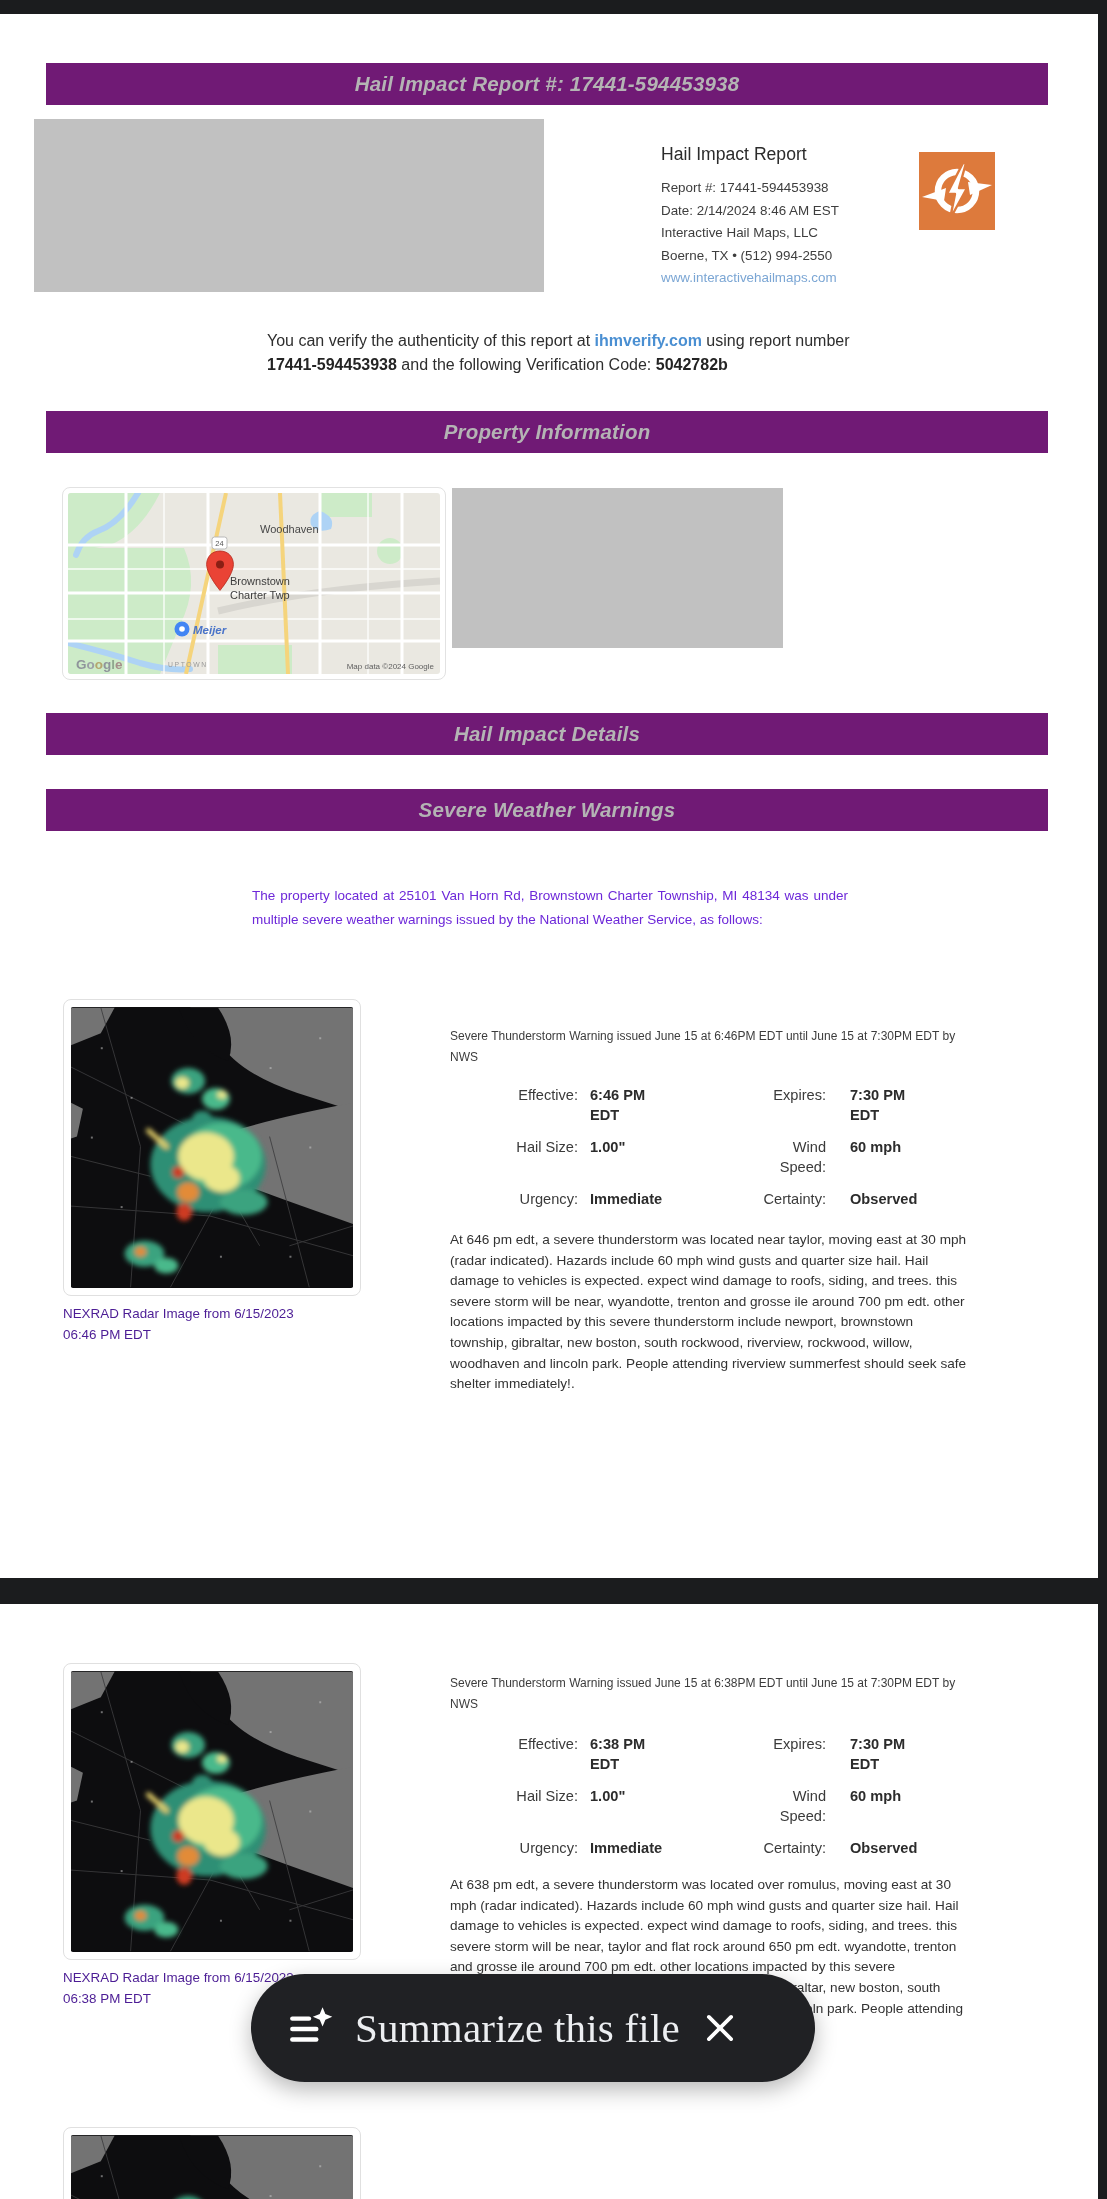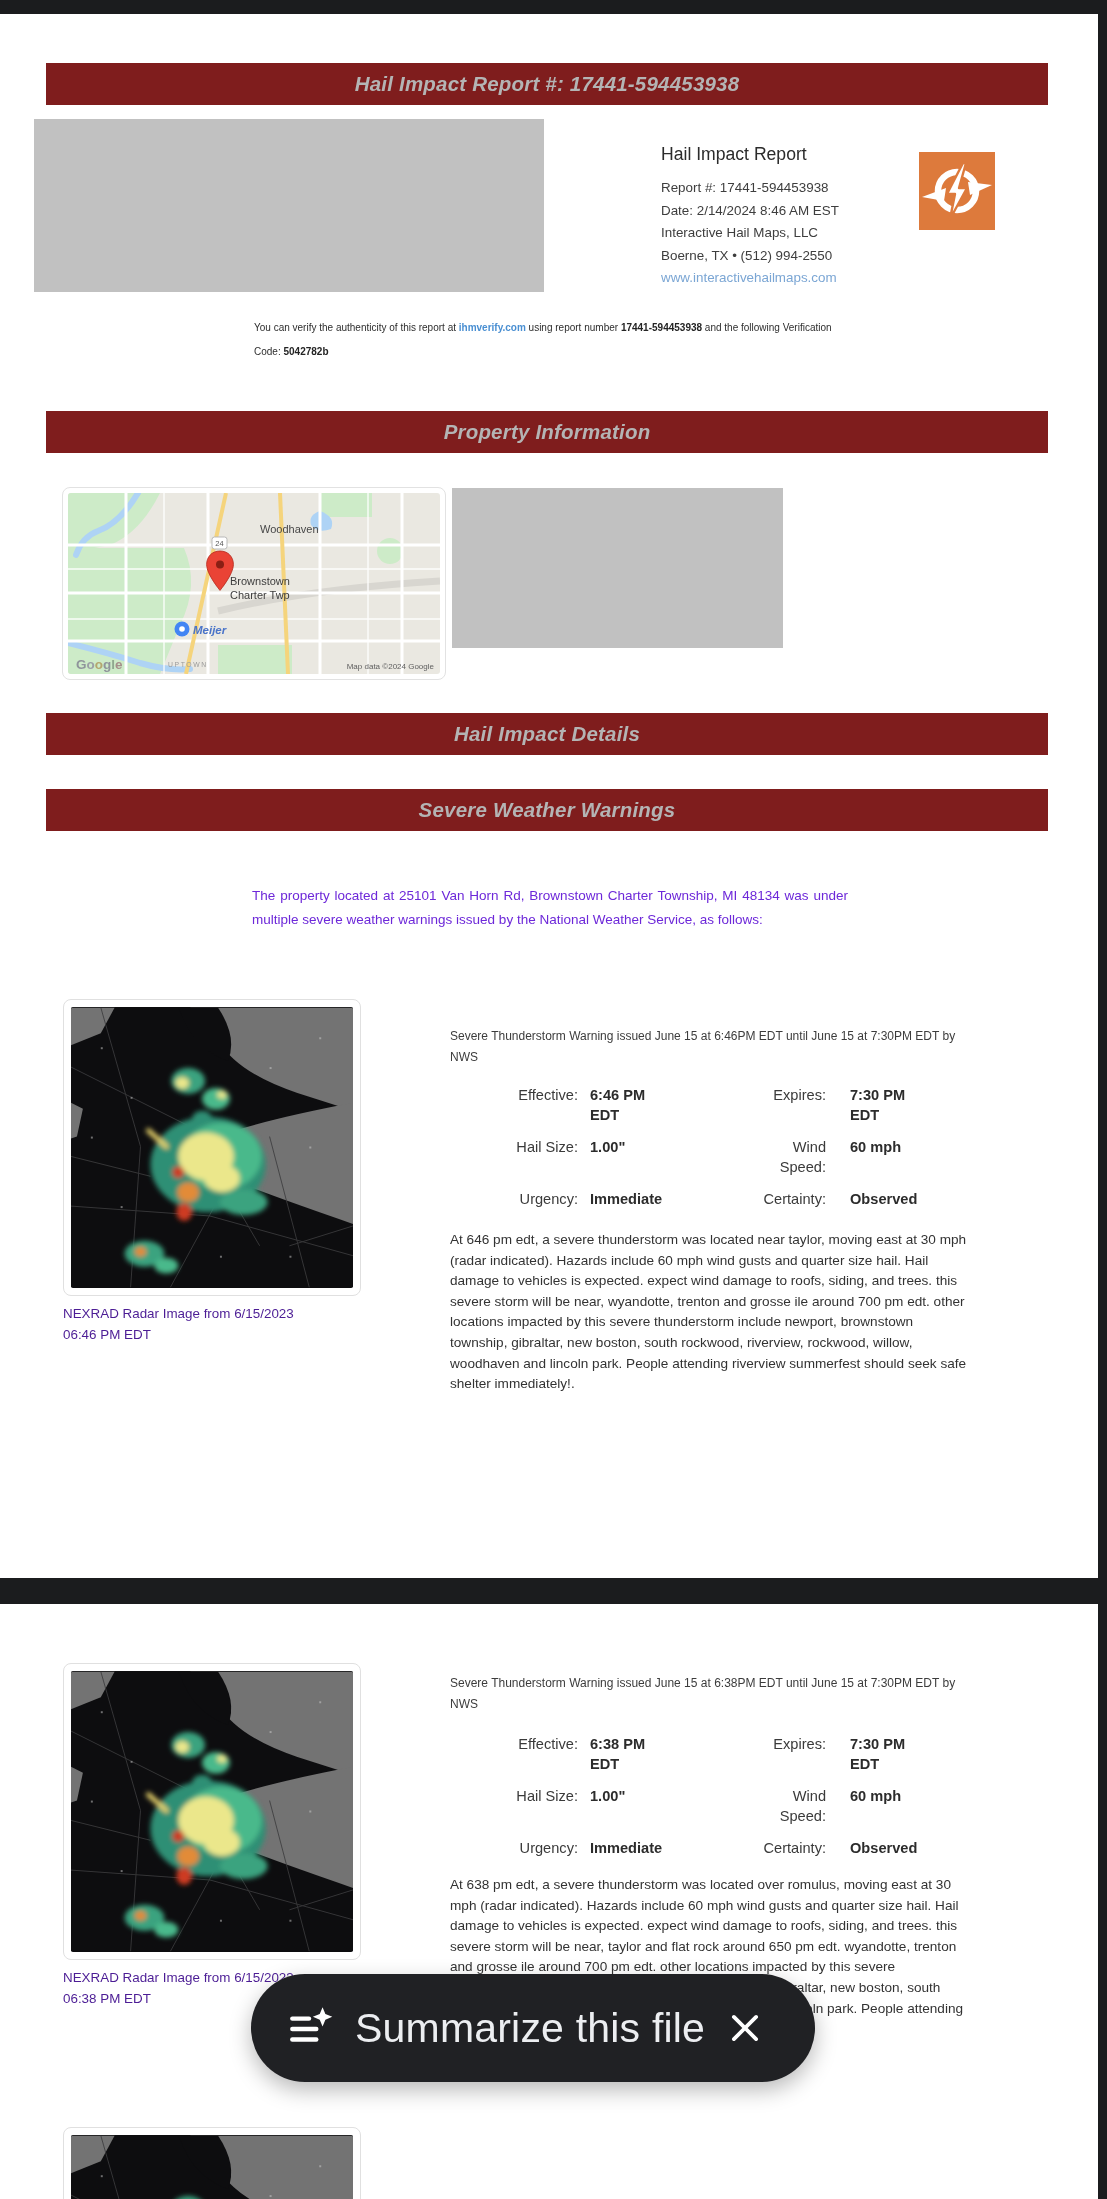--- a/index.html
+++ b/index.html
@@ -2,37 +2,37 @@
 <html><head>
 <meta charset="utf-8">
 <style>
   html,body{margin:0;padding:0;background:#ffffff;}
   #page{position:relative;width:1107px;height:2199px;background:#ffffff;overflow:hidden;
         font-family:"Liberation Sans", sans-serif;}
   .edge{position:absolute;background:#1b1c1e;}
   #top-edge{left:0;top:0;width:1107px;height:14px;}
   #right-edge{left:1098px;top:0;width:9px;height:2199px;}
   #page-gap{left:0;top:1578px;width:1107px;height:26px;}
-  .section-bar{position:absolute;left:46px;width:1002px;height:42px;background:#7f1d1d;
+  .section-bar{position:absolute;left:46px;width:1002px;height:42px;background:#701a75;
         color:#b4b4b4;font-style:italic;font-weight:bold;font-size:20.5px;line-height:42px;
         text-align:center;letter-spacing:.2px;}
   #bar-report{top:63px;}
   #bar-property{top:411px;}
   #bar-details{top:713px;}
   #bar-warnings{top:789px;}
   .gray-box{position:absolute;background:#c1c1c1;}
   #gray1{left:34px;top:119px;width:510px;height:173px;}
   #gray2{left:452px;top:488px;width:331px;height:160px;}
   #info{position:absolute;left:661px;top:144px;width:255px;}
   #info h1{margin:0 0 12px 0;font-size:17.6px;font-weight:400;color:#2b2b2b;}
   #info .line{font-size:13.4px;color:#3e3e3e;line-height:22.5px;}
   #info .site{color:#7ba6d4;text-decoration:none;display:inline-block;}
   #logo{position:absolute;left:919px;top:152px;width:76px;height:78px;}
-  #verify{position:absolute;left:252px;top:314px;width:604px;margin:2px;
-        font-size:10px;line-height:23.5px;color:#2e2e2e;}
+  #verify{position:absolute;left:252px;top:314px;width:604px;margin:15px;
+        font-size:16px;line-height:23.5px;color:#2e2e2e;}
   #verify a{color:#4a8fd2;font-weight:bold;text-decoration:none;}
   #verify b{color:#242424;}
   #map-card{position:absolute;left:62px;top:487px;width:384px;height:193px;background:#fff;
         border:1px solid #e2e2e2;border-radius:8px;padding:5px;box-sizing:border-box;}
   #map-card svg{width:100%;height:100%;display:block;border-radius:3px;}
   #intro{position:absolute;left:252px;top:884px;width:596px;margin:0;font-size:13.5px;
         line-height:23.5px;color:#6d28d9;text-align:justify;}
   .radar-card{position:absolute;left:63px;width:298px;height:297px;background:#fff;
         border:1px solid #e0e0e0;border-radius:8px;padding:7px;box-sizing:border-box;}
   .radar-card svg{width:100%;height:100%;display:block;background:#0d0d0f;border-radius:2px;}
@@ -46,21 +46,21 @@
   .w-grid .val{font-weight:bold;color:#2c2c2c;padding-left:12px;}
   .w-grid .val .inner{display:inline-block;max-width:80px;}
   .w-grid .val2{padding-left:24px;}
   .w-para{position:absolute;left:450px;width:520px;margin:0;font-size:13.6px;
         line-height:20.6px;color:#333333;}
   #pill{position:absolute;left:251px;top:1974px;width:564px;height:108px;border:none;
         border-radius:54px;background:#202124;z-index:60;display:flex;align-items:center;
         padding:0 30px 0 34px;box-sizing:border-box;cursor:pointer;
         box-shadow:0 8px 22px rgba(0,0,0,.28);}
   #pill .p-label{color:#eceef1;font-size:41px;letter-spacing:.2px;white-space:nowrap;
-        margin:0 20px 0 22px;font-family:Liberation Sans, sans-serif;}
+        margin:0 20px 0 22px;font-family:Liberation Serif, serif;}
   #pill .p-close{display:flex;align-items:center;justify-content:center;background:none;border:none;
         padding:0;cursor:pointer;}
 </style>
 </head>
 <body>
 
 <div id="page">
 
   <svg width="0" height="0" style="position:absolute" aria-hidden="true">
     <defs>

